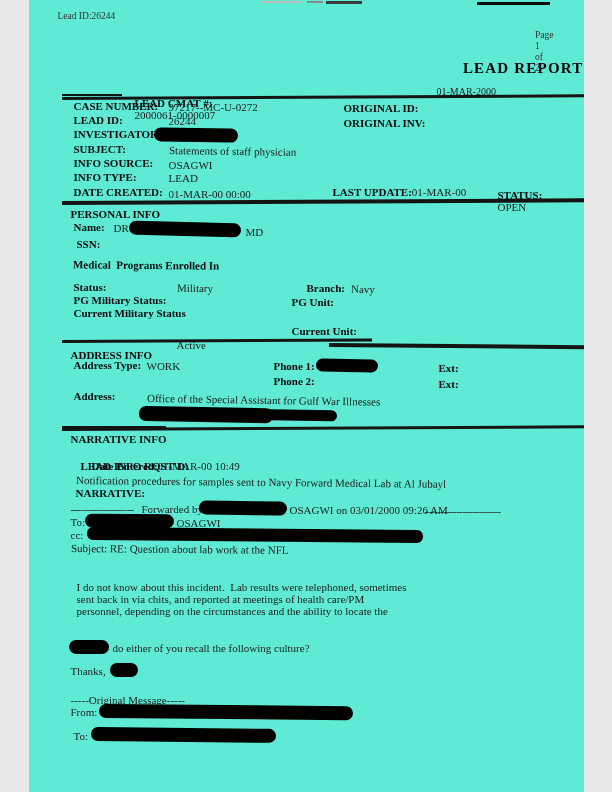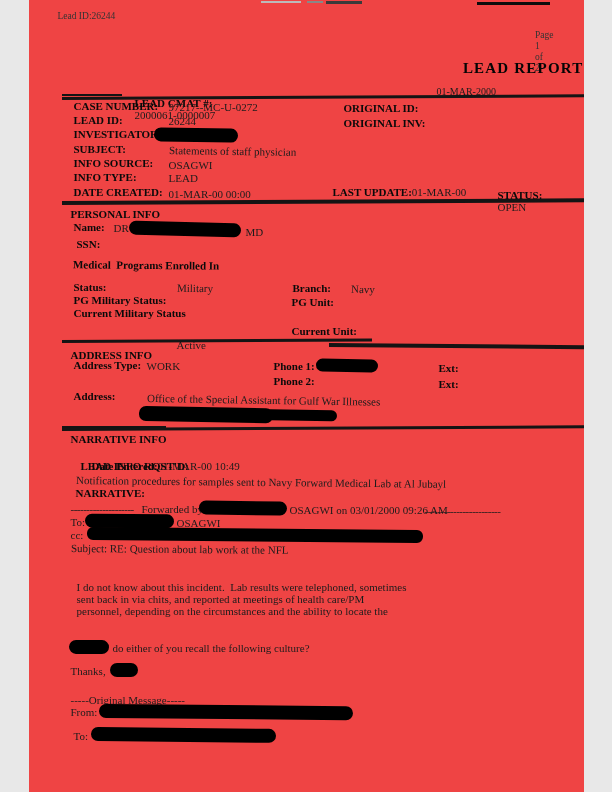--- a/index.html
+++ b/index.html
@@ -1,18 +1,18 @@
 <!DOCTYPE html>
 <html><head>
 <meta charset="utf-8">
 <style>
   html,body { margin:0; padding:0; background:#e8e8e8; }
   #page {
     position:relative; width:555px; height:792px; margin:0 auto;
-    background:#ef4444; overflow:hidden;
+    background:#5eead4; overflow:hidden;
     font-family:"Liberation Serif","DejaVu Serif",serif;
   }
   .t { position:absolute; font-size:11px; line-height:1.15; color:#1c1c1c; white-space:pre; }
   .b { font-weight:bold; color:#0a0a0a; }
   .sm { font-size:9.5px; color:#333; }
   .redact { position:absolute; background:#000; border-radius:7px; }
   .rule { position:absolute; background:#141414; }
   .artifact { position:absolute; }
   #title { position:absolute; left:0; right:0; top:60px; text-align:right;
            font-size:15px; font-weight:bold; letter-spacing:1.2px; color:#050505; }
@@ -83,21 +83,21 @@
   <span class="t" style="left:85px; top:222px;">DR</span>
   <div class="redact" style="left:100px; top:222px; width:112px; height:14px; transform:rotate(1.5deg);"></div>
   <span class="t" style="left:217px; top:226px;">MD</span>
 
   <span class="t b" style="left:48px; top:238px;">SSN:</span>
 
   <span class="t b" style="left:44px; top:259px; transform:rotate(0.5deg);">Medical  Programs Enrolled In</span>
 
   <span class="t b" style="left:45px; top:281px;">Status:</span>
   <span class="t" style="left:148px; top:282px; transform:rotate(0.8deg);">Military</span>
-  <span class="t b" style="left:264px; top:282px;">Branch:</span>
+  <span class="t b" style="left:278px; top:282px;">Branch:</span>
   <span class="t" style="left:322px; top:283px; transform:rotate(0.8deg);">Navy</span>
 
   <span class="t b" style="left:45px; top:294px;">PG Military Status:</span>
   <span class="t" style="left:148px; top:295px;margin-top:44px;">Active</span>
   <span class="t b" style="left:263px; top:296px;">PG Unit:</span>
 
   <span class="t b" style="left:45px; top:307px;">Current Military Status</span>
 
   <span class="t b" style="left:263px; top:325px;">Current Unit:</span>
 

